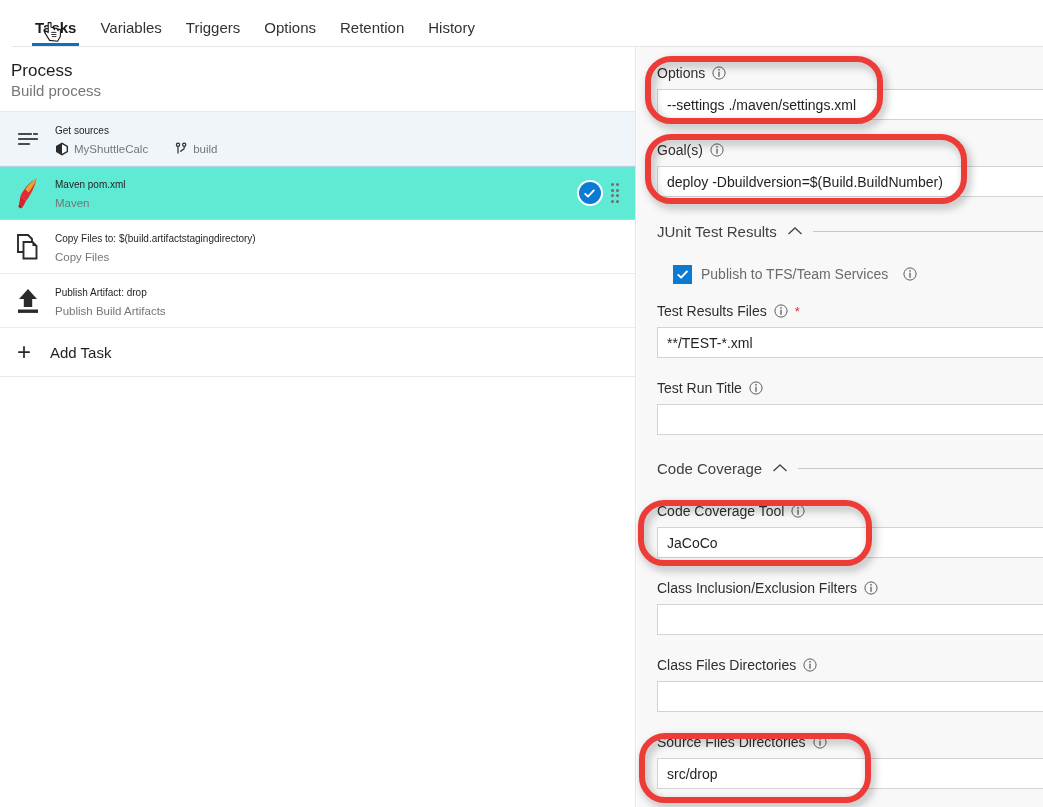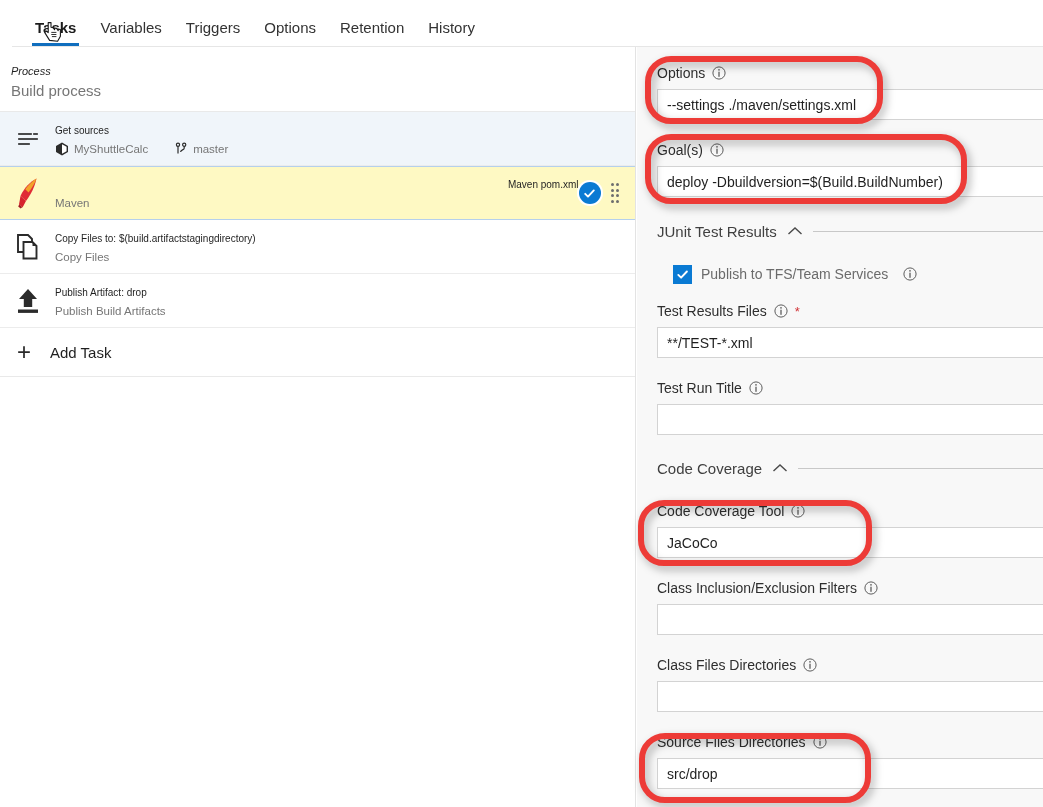--- a/index.html
+++ b/index.html
@@ -76,24 +76,23 @@
     height: 760px;
     background: #ffffff;
     border-right: 1px solid #e3e3e3;
     box-sizing: border-box;
   }
   .process-header {
     padding: 14px 0 13px 11px;
     border-bottom: 1px solid #e9e9e9;
   }
   .process-title {
-    font-size: 11px;
+    font-size: 17px;
     color: #1f1f1f;
     line-height: 20px;
-    font-style: italic;
   }
   .process-sub {
     font-size: 15px;
     color: #767676;
     margin-top: 3px;
     line-height: 14px;
   }
 
   .task-list { }
   .task-row {
@@ -103,25 +102,24 @@
     height: 54px;
     padding-left: 11px;
     border-bottom: 1px solid #ececec;
     box-sizing: border-box;
     cursor: pointer;
   }
   .task-row.phase {
     background: #f0f5fa;
   }
   .task-row.selected {
-    background: #fef9c3;
+    background: #5eead4;
     border: 1px solid #b5d0ec;
     border-left: none;
     border-right: none;
-    text-align: right;
   }
   .task-icon {
     width: 34px;
     min-width: 34px;
     height: 34px;
     display: flex;
     align-items: center;
     justify-content: center;
     margin-right: 10px;
   }
@@ -352,21 +350,21 @@
             <span class="meta-sep"></span>
             <span class="meta">
               <svg class="info-icon" viewBox="0 0 14 14">
                 <g stroke="#2b2b2b" stroke-width="1.2" fill="none">
                   <circle cx="4" cy="2.8" r="1.6"></circle>
                   <circle cx="10.2" cy="2.8" r="1.6"></circle>
                   <path d="M4 4.4 V11.4"></path>
                   <path d="M10.2 4.4 V6.2 C10.2 8.2 6.6 7.6 6.6 10"></path>
                 </g>
               </svg>
-              <span>master</span>
+              <span>build</span>
             </span>
           </div>
         </div>
       </div>
 
       <div class="task-row selected">
         <div class="task-icon">
           <svg width="26" height="32" viewBox="0 0 26 32">
             <path d="M21.5 1.5 C15 5 9 11 5.5 19 L11 24 C16 17.5 20 9 21.5 1.5 Z" fill="#e02b36"></path>
             <path d="M21.5 1.5 C17.5 4 13.5 7.8 10.2 12.2 L13.6 15.6 C17 10.8 20 6 21.5 1.5 Z" fill="#f2a32a"></path>

